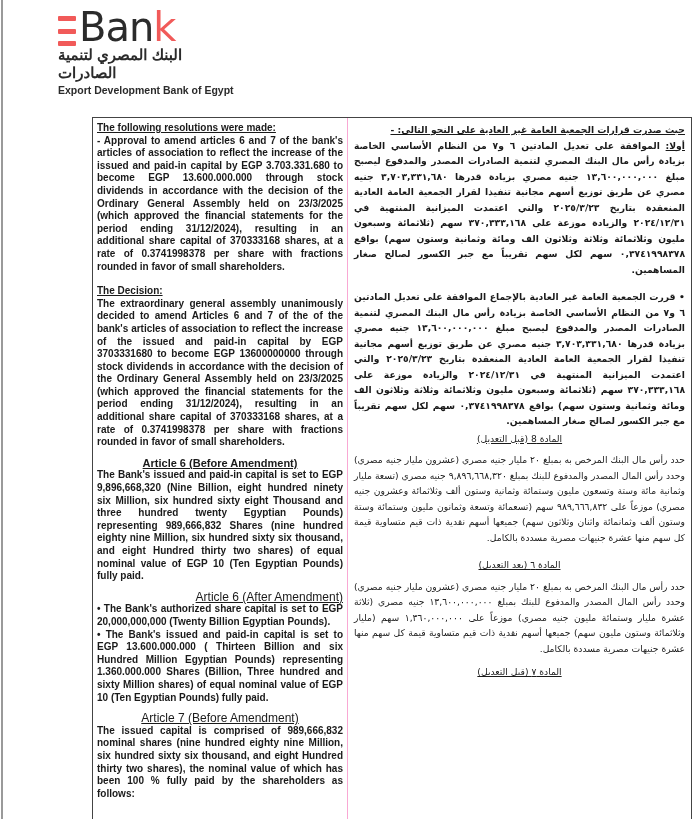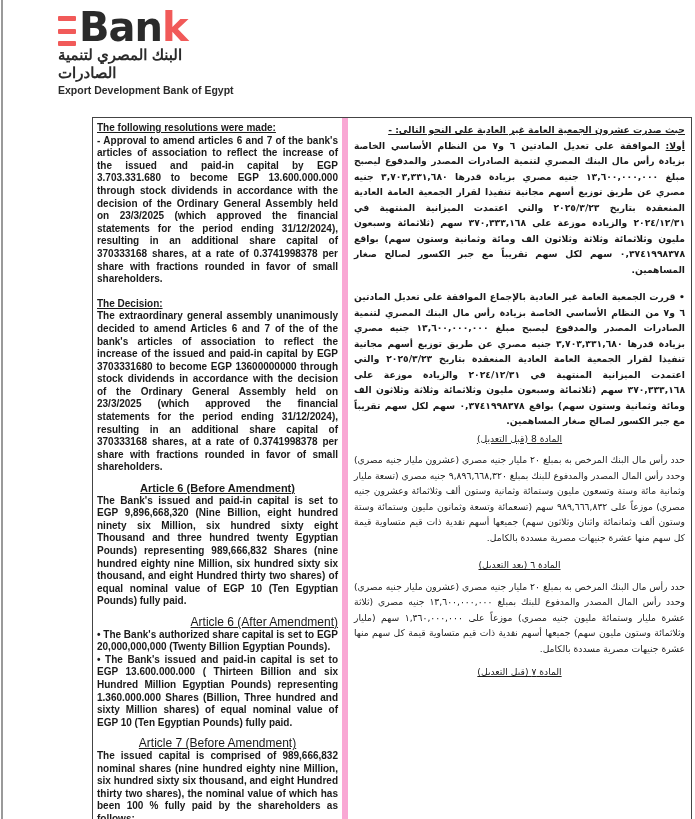--- a/index.html
+++ b/index.html
@@ -2,27 +2,27 @@
 <html><head>
 <meta charset="utf-8">
 <style>
   html, body { margin:0; padding:0; }
   body { width:695px; height:819px; background:#ffffff; position:relative; overflow:hidden; font-family:"Liberation Sans", sans-serif; color:#1a1a1a; }
   .left-rule { position:absolute; left:1px; top:0; width:2px; height:819px; background:#9a9a9a; }
   .logo { position:absolute; left:58px; top:8px; }
   .logo-word { display:flex; align-items:flex-end; height:38px; }
   .logo-e { display:flex; flex-direction:column; justify-content:space-between; width:18px; height:30px; margin-right:3px; }
   .logo-e span { display:block; height:5px; background:#f15a59; border-radius:1px; }
-  .logo-bank { font-family:"DejaVu Sans", sans-serif; font-size:40px; font-weight:bold; color:#2b2b2b; letter-spacing:-1px; line-height:38px; }
+  .logo-bank { font-family:"DejaVu Sans", sans-serif; font-size:40px; font-weight:normal; color:#2b2b2b; letter-spacing:-1px; line-height:38px; }
   .logo-k { color:#f15a59; }
   .logo-ar { font-family:Liberation Sans, sans-serif; font-size:15px; font-weight:bold; color:#2b2b2b; direction:rtl; text-align:left; width:186px; }
   .logo-en { font-family:"Liberation Sans", sans-serif; font-size:10.5px; font-weight:bold; color:#2b2b2b; margin-top:2px; }
 
   .table { position:absolute; left:92px; top:117px; width:598px; height:702px; border:1px solid #444; border-bottom:none; display:flex; }
-  .col-en { width:255px; border-right:6px solid #f9a8d4; padding:4px 4px 0 4px; box-sizing:border-box; font-family:"Liberation Sans", sans-serif; font-size:10px; line-height:12.6px; text-align:justify; }
+  .col-en { width:255px; border-right:1px solid #f9a8d4; padding:4px 4px 0 4px; box-sizing:border-box; font-family:"Liberation Sans", sans-serif; font-size:10px; line-height:12.6px; text-align:justify; }
   .col-ar { flex:1; padding:4px 6px 0 6px; box-sizing:border-box; direction:rtl; font-family:"DejaVu Sans", sans-serif; font-size:9.2px; line-height:15.5px; text-align:justify; }
   .u { text-decoration:underline; }
   .b { font-weight:bold; }
   p { margin:0; }
   .gap { height:12px; }
   .art-title { text-align:center; text-decoration:underline; font-size:11px; margin-top:8px; }
   .ar-title { text-align:center; text-decoration:underline; margin:2px 0 6px 0; }
 </style>
 </head>
 <body>
@@ -52,21 +52,21 @@
     <p class="b">The extraordinary general assembly unanimously decided to amend Articles 6 and 7 of the  of the bank's articles of association to reflect the increase of the issued and paid-in capital by EGP 3703331680 to become EGP 13600000000 through stock dividends in accordance with the decision of the Ordinary General Assembly held on 23/3/2025 (which approved the financial statements for the period ending 31/12/2024), resulting in an additional share capital of 370333168 shares, at a rate of 0.3741998378 per share with fractions rounded in favor of small shareholders.</p>
     <p class="art-title b">Article 6 (Before Amendment)</p>
     <p class="b">The Bank's issued and paid-in capital is set to EGP 9,896,668,320 (Nine Billion, eight hundred ninety six Million, six hundred sixty eight Thousand and three hundred twenty Egyptian Pounds) representing 989,666,832 Shares (nine hundred eighty nine Million, six hundred sixty six thousand, and eight Hundred thirty two shares)  of equal nominal value of  EGP 10 (Ten Egyptian Pounds) fully paid.</p>
     <p class="art-title" style="font-size:12px;text-align:right;">Article 6 (After Amendment)</p>
     <p class="b">• The Bank's authorized share capital is set to EGP 20,000,000,000 (Twenty Billion Egyptian Pounds).</p>
     <p class="b">•    The Bank's issued and paid-in capital is set to EGP 13.600.000.000 ( Thirteen Billion and six Hundred Million Egyptian Pounds)   representing 1.360.000.000 Shares (Billion, Three hundred and sixty Million shares)  of equal nominal value of EGP 10 (Ten Egyptian Pounds) fully paid.</p>
     <p class="art-title" style="font-size:12px;">Article 7 (Before Amendment)</p>
     <p class="b">The issued capital is comprised of  989,666,832 nominal shares (nine hundred eighty nine Million, six hundred sixty six thousand, and eight Hundred thirty two shares), the nominal value of which has been 100 % fully paid by the shareholders as follows:</p>
   </div>
   <div class="col-ar">
-    <p class="u b">حيث صدرت عشرون الجمعية العامة غير العادية على النحو التالي: -</p>
+    <p class="u b">حيث صدرت قرارات الجمعية العامة غير العادية على النحو التالي: -</p>
     <p class="b"><span class="u">أولا:</span><span> الموافقة على تعديل المادتين ٦ و٧ من النظام الأساسي الخاصة بزيادة رأس مال البنك المصري لتنمية الصادرات المصدر والمدفوع ليصبح مبلغ ١٣,٦٠٠,٠٠٠,٠٠٠ جنيه مصري بزيادة قدرها ٣,٧٠٣,٣٣١,٦٨٠ جنيه مصري عن طريق توزيع أسهم مجانية تنفيذا لقرار الجمعية العامة العادية المنعقدة بتاريخ ٢٠٢٥/٣/٢٣ والتي اعتمدت الميزانية المنتهية في ٢٠٢٤/١٢/٣١ والزيادة موزعة على ٣٧٠,٣٣٣,١٦٨ سهم (ثلاثمائة وسبعون مليون وثلاثمائة وثلاثة وثلاثون الف ومائة وثمانية وستون سهم) بواقع ٠,٣٧٤١٩٩٨٣٧٨ سهم لكل سهم تقريباً مع جبر الكسور لصالح صغار المساهمين.</span></p>
     <div class="gap"></div>
     <p class="b">• قررت الجمعية العامة غير العادية بالإجماع الموافقة على تعديل المادتين ٦ و٧ من النظام الأساسي الخاصة بزيادة رأس مال البنك المصري لتنمية الصادرات المصدر والمدفوع ليصبح مبلغ ١٣,٦٠٠,٠٠٠,٠٠٠ جنيه مصري بزيادة قدرها ٣,٧٠٣,٣٣١,٦٨٠ جنيه مصري عن طريق توزيع أسهم مجانية تنفيذا لقرار الجمعية العامة العادية المنعقدة بتاريخ ٢٠٢٥/٣/٢٣ والتي اعتمدت الميزانية المنتهية في ٢٠٢٤/١٢/٣١ والزيادة موزعة على ٣٧٠,٣٣٣,١٦٨ سهم (ثلاثمائة وسبعون مليون وثلاثمائة وثلاثة وثلاثون الف ومائة وثمانية وستون سهم) بواقع ٠,٣٧٤١٩٩٨٣٧٨ سهم لكل سهم تقريباً مع جبر الكسور لصالح صغار المساهمين.</p>
     <p class="ar-title">المادة 8 (قبل التعديل)</p>
     <p>حدد رأس مال البنك المرخص به بمبلغ ٢٠ مليار جنيه مصري (عشرون مليار جنيه مصري) وحدد رأس المال المصدر والمدفوع للبنك بمبلغ ٩,٨٩٦,٦٦٨,٣٢٠ جنيه مصري (تسعة مليار وثمانية مائة وستة وتسعون مليون وستمائة وثمانية وستون ألف وثلاثمائة وعشرون جنيه مصري) موزعاً على ٩٨٩,٦٦٦,٨٣٢ سهم (تسعمائة وتسعة وثمانون مليون وستمائة وستة وستون ألف وثمانمائة واثنان وثلاثون سهم) جميعها أسهم نقدية ذات قيم متساوية قيمة كل سهم منها عشرة جنيهات مصرية مسددة بالكامل.</p>
     <p class="ar-title" style="margin-top:12px;">المادة ٦ (بعد التعديل)</p>
     <p>حدد رأس مال البنك المرخص به بمبلغ ٢٠ مليار جنيه مصري (عشرون مليار جنيه مصري) وحدد رأس المال المصدر والمدفوع للبنك بمبلغ ١٣,٦٠٠,٠٠٠,٠٠٠ جنيه مصري (ثلاثة عشرة مليار وستمائة مليون جنيه مصري) موزعاً على ١,٣٦٠,٠٠٠,٠٠٠ سهم (مليار وثلاثمائة وستون مليون سهم) جميعها أسهم نقدية ذات قيم متساوية قيمة كل سهم منها عشرة جنيهات مصرية مسددة بالكامل.</p>
     <p class="ar-title" style="margin-top:8px;">المادة ٧ (قبل التعديل)</p>
   </div>
 </div>

